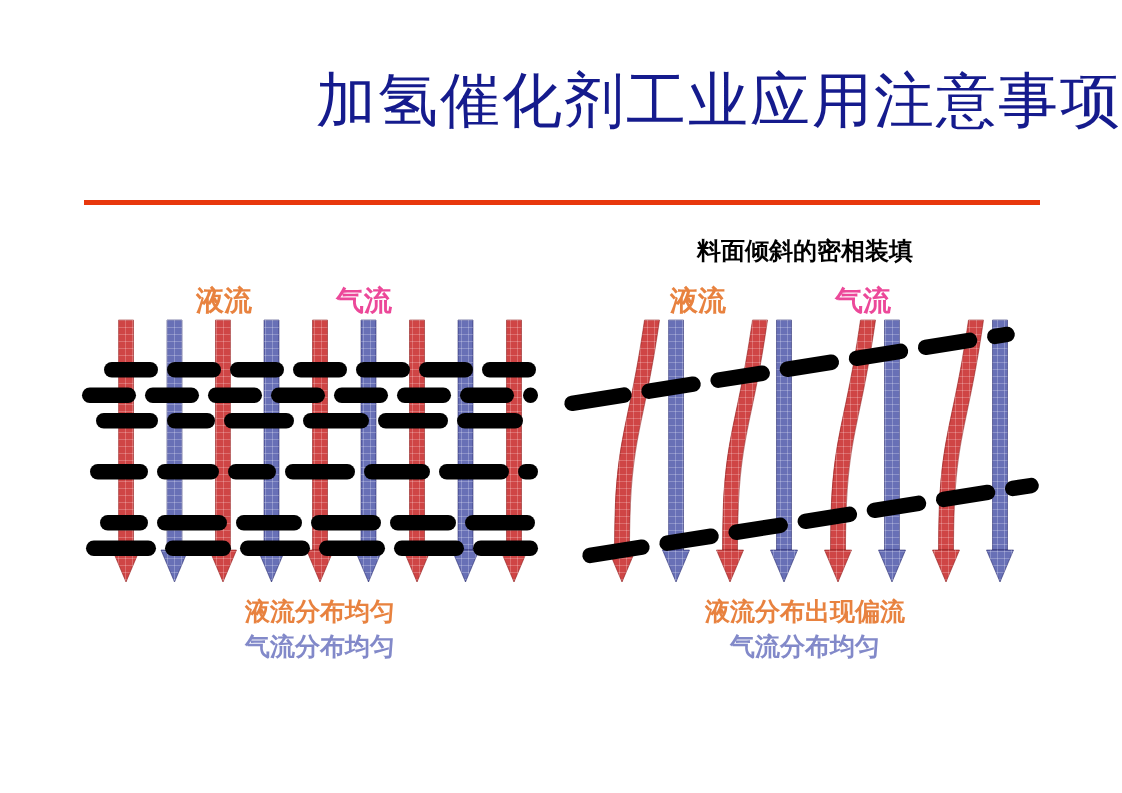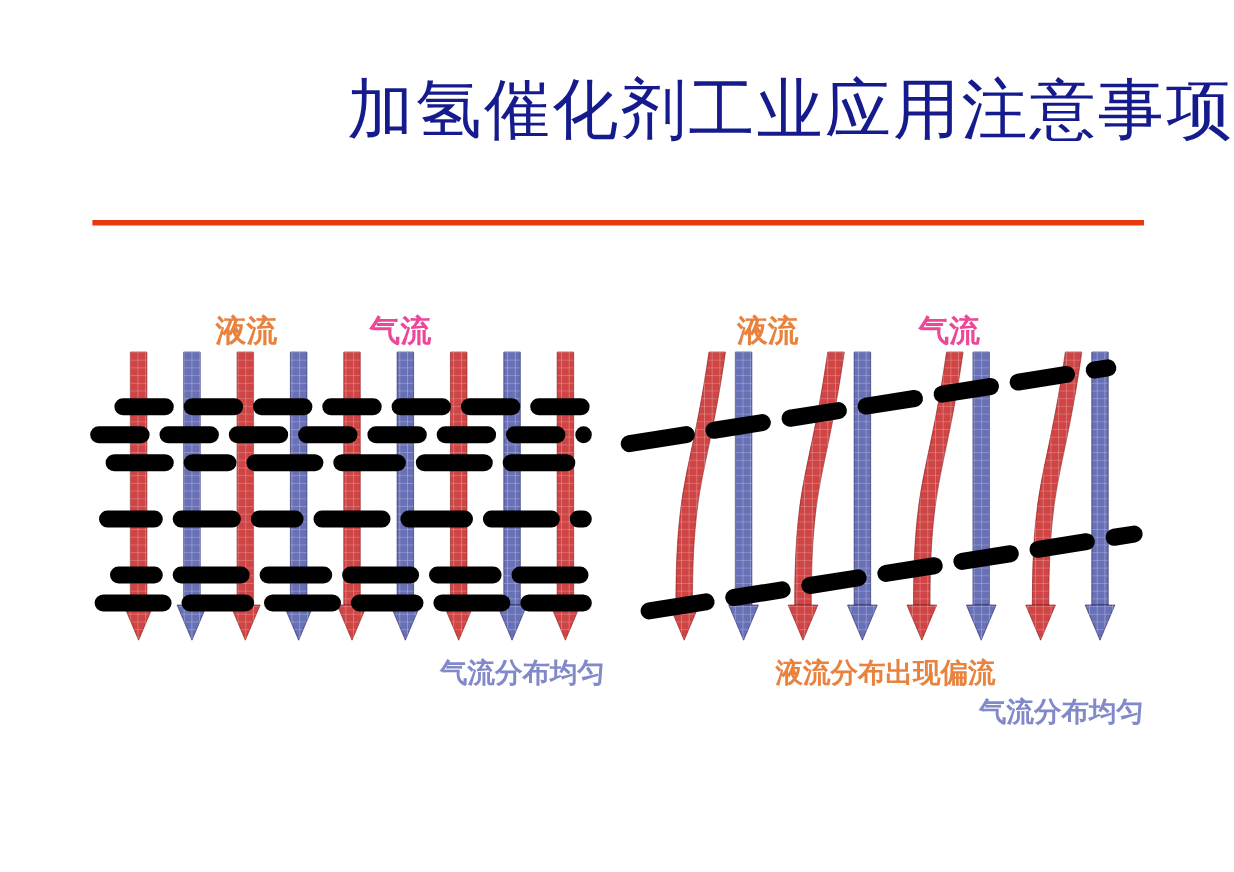--- a/index.html
+++ b/index.html
@@ -73,21 +73,21 @@
     position:absolute;top:370px;left:0;width:100%;
     text-align:center;
   }
   .caption-line{
     font-family:"DejaVu Serif","Liberation Serif",serif;
     font-size:25px;font-weight:700;
     line-height:1.38;
     white-space:nowrap;
   }
   .cap-liquid{color:#e8823f;}
-  .cap-gas{color:#8289c9;text-align:right;}
+  .cap-gas{color:#8289c9;}
 </style>
 </head>
 <body>
 
 <div id="slide-title">加氢催化剂工业应用注意事项</div>
 
 <div id="title-rule"></div>
 
 <div class="panel" id="panel-left">
 
@@ -275,26 +275,28 @@
             <path d="M 416.5 0 C 416.5 115, 416.5 115, 416.5 230 L 431.5 230 C 431.5 115, 431.5 115, 431.5 0 Z" fill="url(#mesh-red)"></path>
             <path d="M 410.5 230 L 437.5 230 L 424 262 Z" fill="#e06b6b" stroke="#8d1616" stroke-width="0.8" stroke-opacity="0.45"></path>
             <path d="M 410.5 230 L 437.5 230 L 424 262 Z" fill="url(#mesh-red)"></path>
           </g>
           <g opacity="0.0"></g>
         </g>
       </svg>
   </div>
 
   <div class="captions">
+    <div class="caption-line cap-liquid">液流分布均匀</div>
     <div class="caption-line cap-gas">气流分布均匀</div>
   </div>
 </div>
 
 <div class="panel" id="panel-right">
 
+  <div class="panel-heading">料面倾斜的密相装填</div>
 
   <div class="flow-legend">
     <span class="legend-label legend-liquid" id="legend-liquid-right">液流</span>
     <span class="legend-label legend-gas" id="legend-gas-right">气流</span>
   </div>
 
   <div class="bed-canvas">
     <svg class="bed-svg" id="svg-right" viewBox="0 0 470 270" preserveAspectRatio="none">
         <defs>
           <pattern id="mesh-red" width="7" height="7" patternUnits="userSpaceOnUse">

